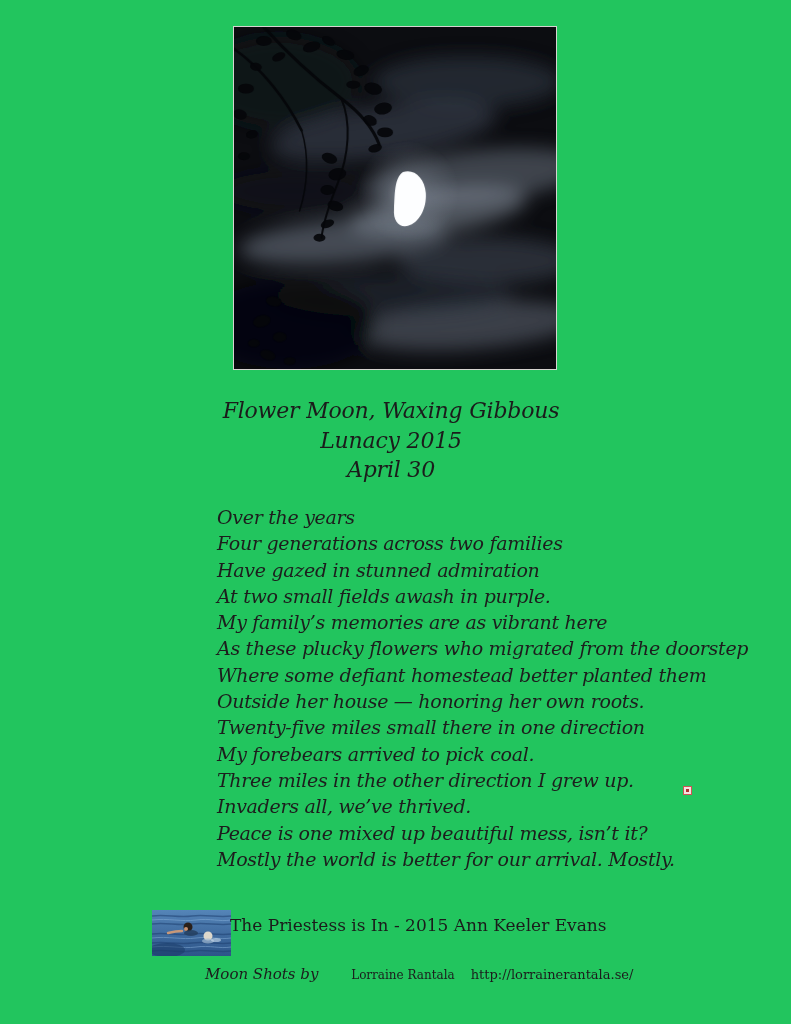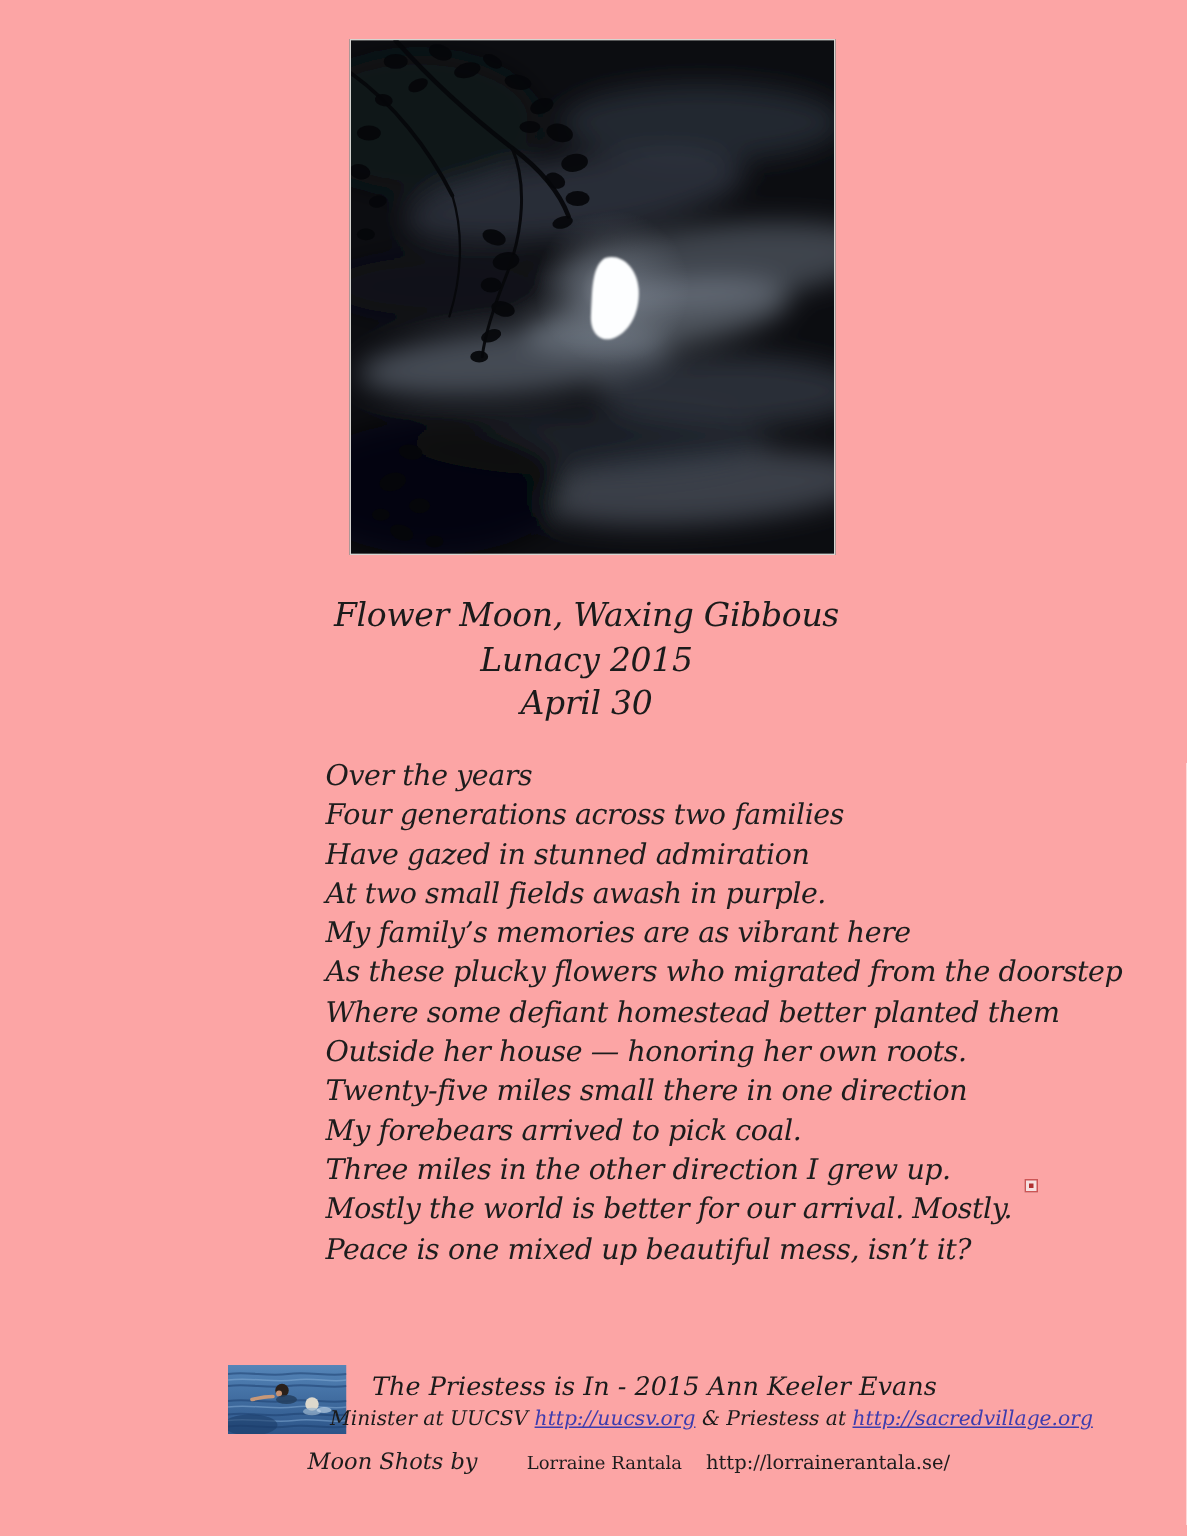--- a/index.html
+++ b/index.html
@@ -1,17 +1,17 @@
 <!DOCTYPE html>
 <html><head>
 <meta charset="utf-8">
 <style>
   html, body { margin:0; padding:0; background:#ffffff; }
   .page {
-    position:relative; width:791px; height:1024px; background:#fca5a5;
+    position:relative; width:791px; height:1024px; background:#22c55e;
     font-family:"DejaVu Serif", serif; overflow:hidden; color:#1b1b1b;
   }
 
   
   .moon-photo {
     position:absolute; left:233px; top:26px; width:324px; height:344px;
     margin:0; border:1px solid #d6d4d0; box-sizing:border-box; background:#0c0d11;
   }
   .moon-photo svg { display:block; width:100%; height:100%; }
 
@@ -39,22 +39,22 @@
     background:#b03030; display:block;
   }
 
   
   .swim-photo {
     position:absolute; left:152px; top:910px; width:79px; height:46px; margin:0;
   }
   .swim-photo svg { display:block; width:100%; height:100%; }
 
   .footer-byline {
-    position:absolute; left:248px; top:915px; width:340px; 
-    font-style:italic; font-size:17px; line-height:20px; color:#1b1b1b; white-space:nowrap;
+    position:absolute; left:230px; top:915px; width:340px; 
+    font-size:17px; line-height:20px; color:#1b1b1b; white-space:nowrap;
   }
   .footer-affiliations {
     position:absolute; left:220px; top:938px; width:416px; text-align:center;
     font-style:italic; font-size:13.5px; line-height:17px; color:#1b1b1b; white-space:nowrap;
   }
   a.link { color:#3c3cae; text-decoration:underline; cursor:pointer; }
 
   .photo-credit {
     position:absolute; left:205px; top:964px; width:420px; text-align:center;
     color:#1c1c1c; white-space:nowrap;
@@ -151,22 +151,23 @@
     <div>Four generations across two families</div>
     <div>Have gazed in stunned admiration</div>
     <div>At two small fields awash in purple.</div>
     <div>My family’s memories are as vibrant here</div>
     <div>As these plucky flowers who migrated from the doorstep</div>
     <div>Where some defiant homestead better planted them</div>
     <div>Outside her house — honoring her own roots.</div>
     <div>Twenty-five miles small there in one direction</div>
     <div>My forebears arrived to pick coal.</div>
     <div>Three miles in the other direction I grew up.</div>
+    <div>Invaders all, we’ve thrived.</div>
+    <div>Peace is one mixed up beautiful mess, isn’t it?</div>
     <div>Mostly the world is better for our arrival. Mostly.</div>
-    <div>Peace is one mixed up beautiful mess, isn’t it?</div>
   </div>
 
   <span class="broken-icon">
       <span class="inner"></span>
     </span>
 
   <figure class="swim-photo">
     <svg viewBox="0 0 79 46" preserveAspectRatio="none">
       <defs>
         <linearGradient id="water" x1="0" y1="0" x2="0" y2="1">
@@ -197,17 +198,16 @@
       <g>
         <circle cx="56" cy="26" r="4.5" fill="#ddd8cc"></circle>
         <ellipse cx="56" cy="31" rx="6" ry="2.5" fill="#9db6cf" opacity="0.7"></ellipse>
         <ellipse cx="64" cy="30" rx="5" ry="2" fill="#cfe0ee" opacity="0.6"></ellipse>
       </g>
     </svg>
   </figure>
 
   <div class="footer-byline">The Priestess is In - 2015 Ann Keeler Evans</div>
 
-  <div class="footer-affiliations"><span>Minister at UUCSV </span><a class="link">http://uucsv.org</a><span> &amp; Priestess at </span><a class="link">http://sacredvillage.org</a></div>
 
   <div class="photo-credit"><span class="credit-pre">Moon Shots by </span><span class="credit-name">Lorraine Rantala</span><span class="credit-url">http://lorrainerantala.se/</span></div>
 
 </div>
 
 </body></html>

